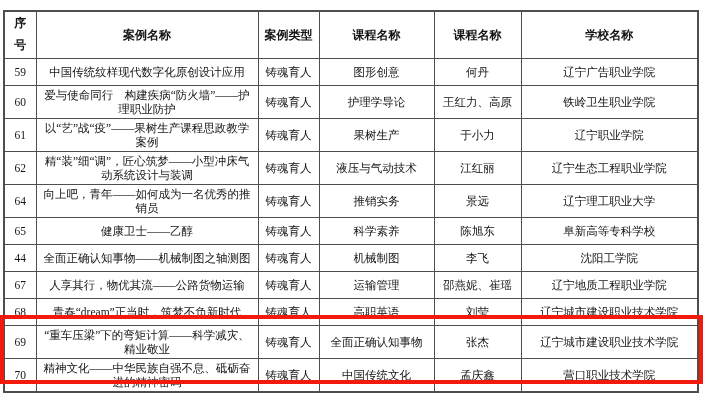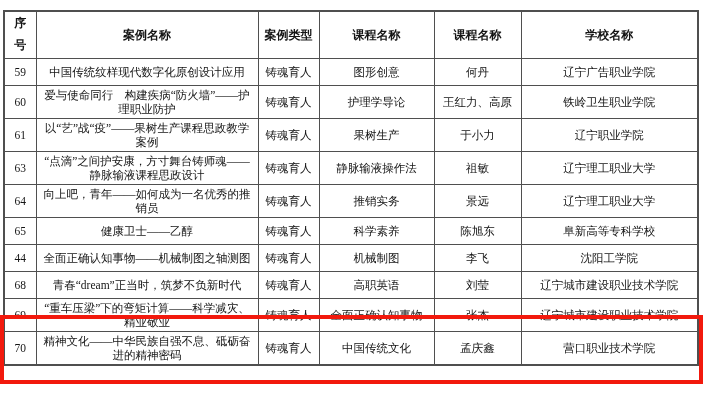--- a/index.html
+++ b/index.html
@@ -98,29 +98,29 @@
 
   <tr>
     <td>61</td>
     <td>以“艺”战“疫”——果树生产课程思政教学案例</td>
     <td>铸魂育人</td>
     <td>果树生产</td>
     <td>于小力</td>
     <td>辽宁职业学院</td>
   </tr>
 
+  <tr>
+    <td>62</td>
+    <td>精“装”细“调”，匠心筑梦——小型冲床气动系统设计与装调</td>
+    <td>铸魂育人</td>
+    <td>液压与气动技术</td>
+    <td>江红丽</td>
+    <td>辽宁生态工程职业学院</td>
+  </tr>
 
-  <tr>
-    <td>63</td>
-    <td>“点滴”之间护安康，方寸舞台铸师魂——静脉输液课程思政设计</td>
-    <td>铸魂育人</td>
-    <td>静脉输液操作法</td>
-    <td>祖敏</td>
-    <td>辽宁理工职业大学</td>
-  </tr>
 
   <tr>
     <td>64</td>
     <td>向上吧，青年——如何成为一名优秀的推销员</td>
     <td>铸魂育人</td>
     <td>推销实务</td>
     <td>景远</td>
     <td>辽宁理工职业大学</td>
   </tr>
 
@@ -135,20 +135,28 @@
 
   <tr>
     <td>44</td>
     <td>全面正确认知事物——机械制图之轴测图</td>
     <td>铸魂育人</td>
     <td>机械制图</td>
     <td>李飞</td>
     <td>沈阳工学院</td>
   </tr>
 
+  <tr>
+    <td>67</td>
+    <td>人享其行，物优其流——公路货物运输</td>
+    <td>铸魂育人</td>
+    <td>运输管理</td>
+    <td>邵燕妮、崔瑶</td>
+    <td>辽宁地质工程职业学院</td>
+  </tr>
 
   <tr>
     <td>68</td>
     <td>青春“dream”正当时，筑梦不负新时代</td>
     <td>铸魂育人</td>
     <td>高职英语</td>
     <td>刘莹</td>
     <td>辽宁城市建设职业技术学院</td>
   </tr>
 

